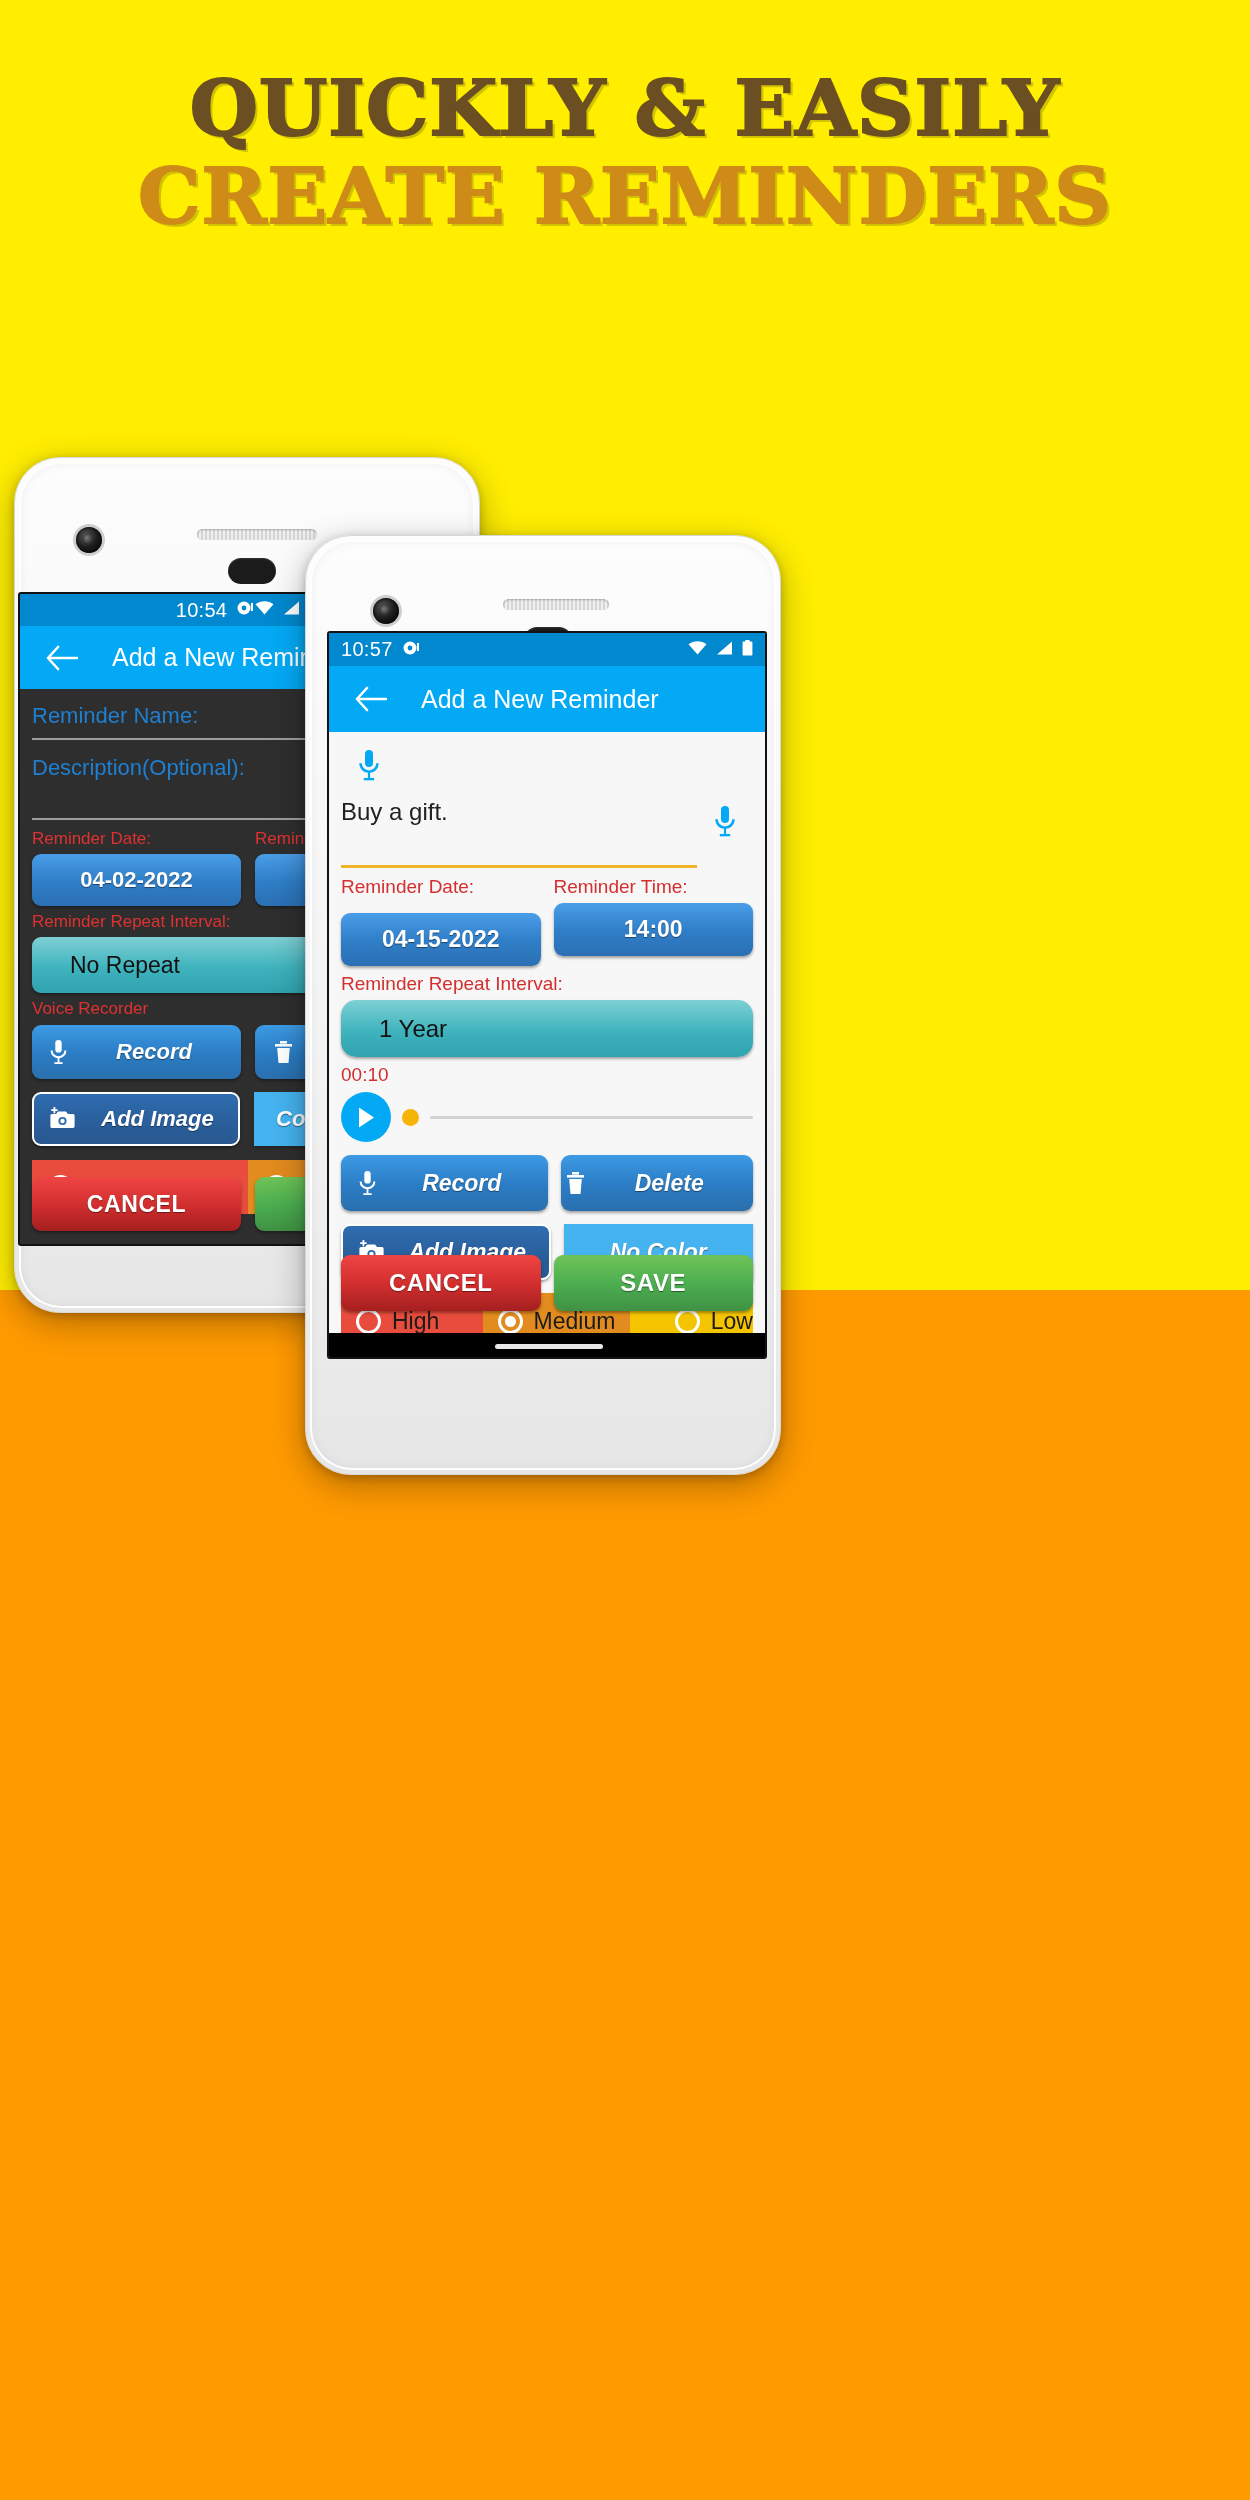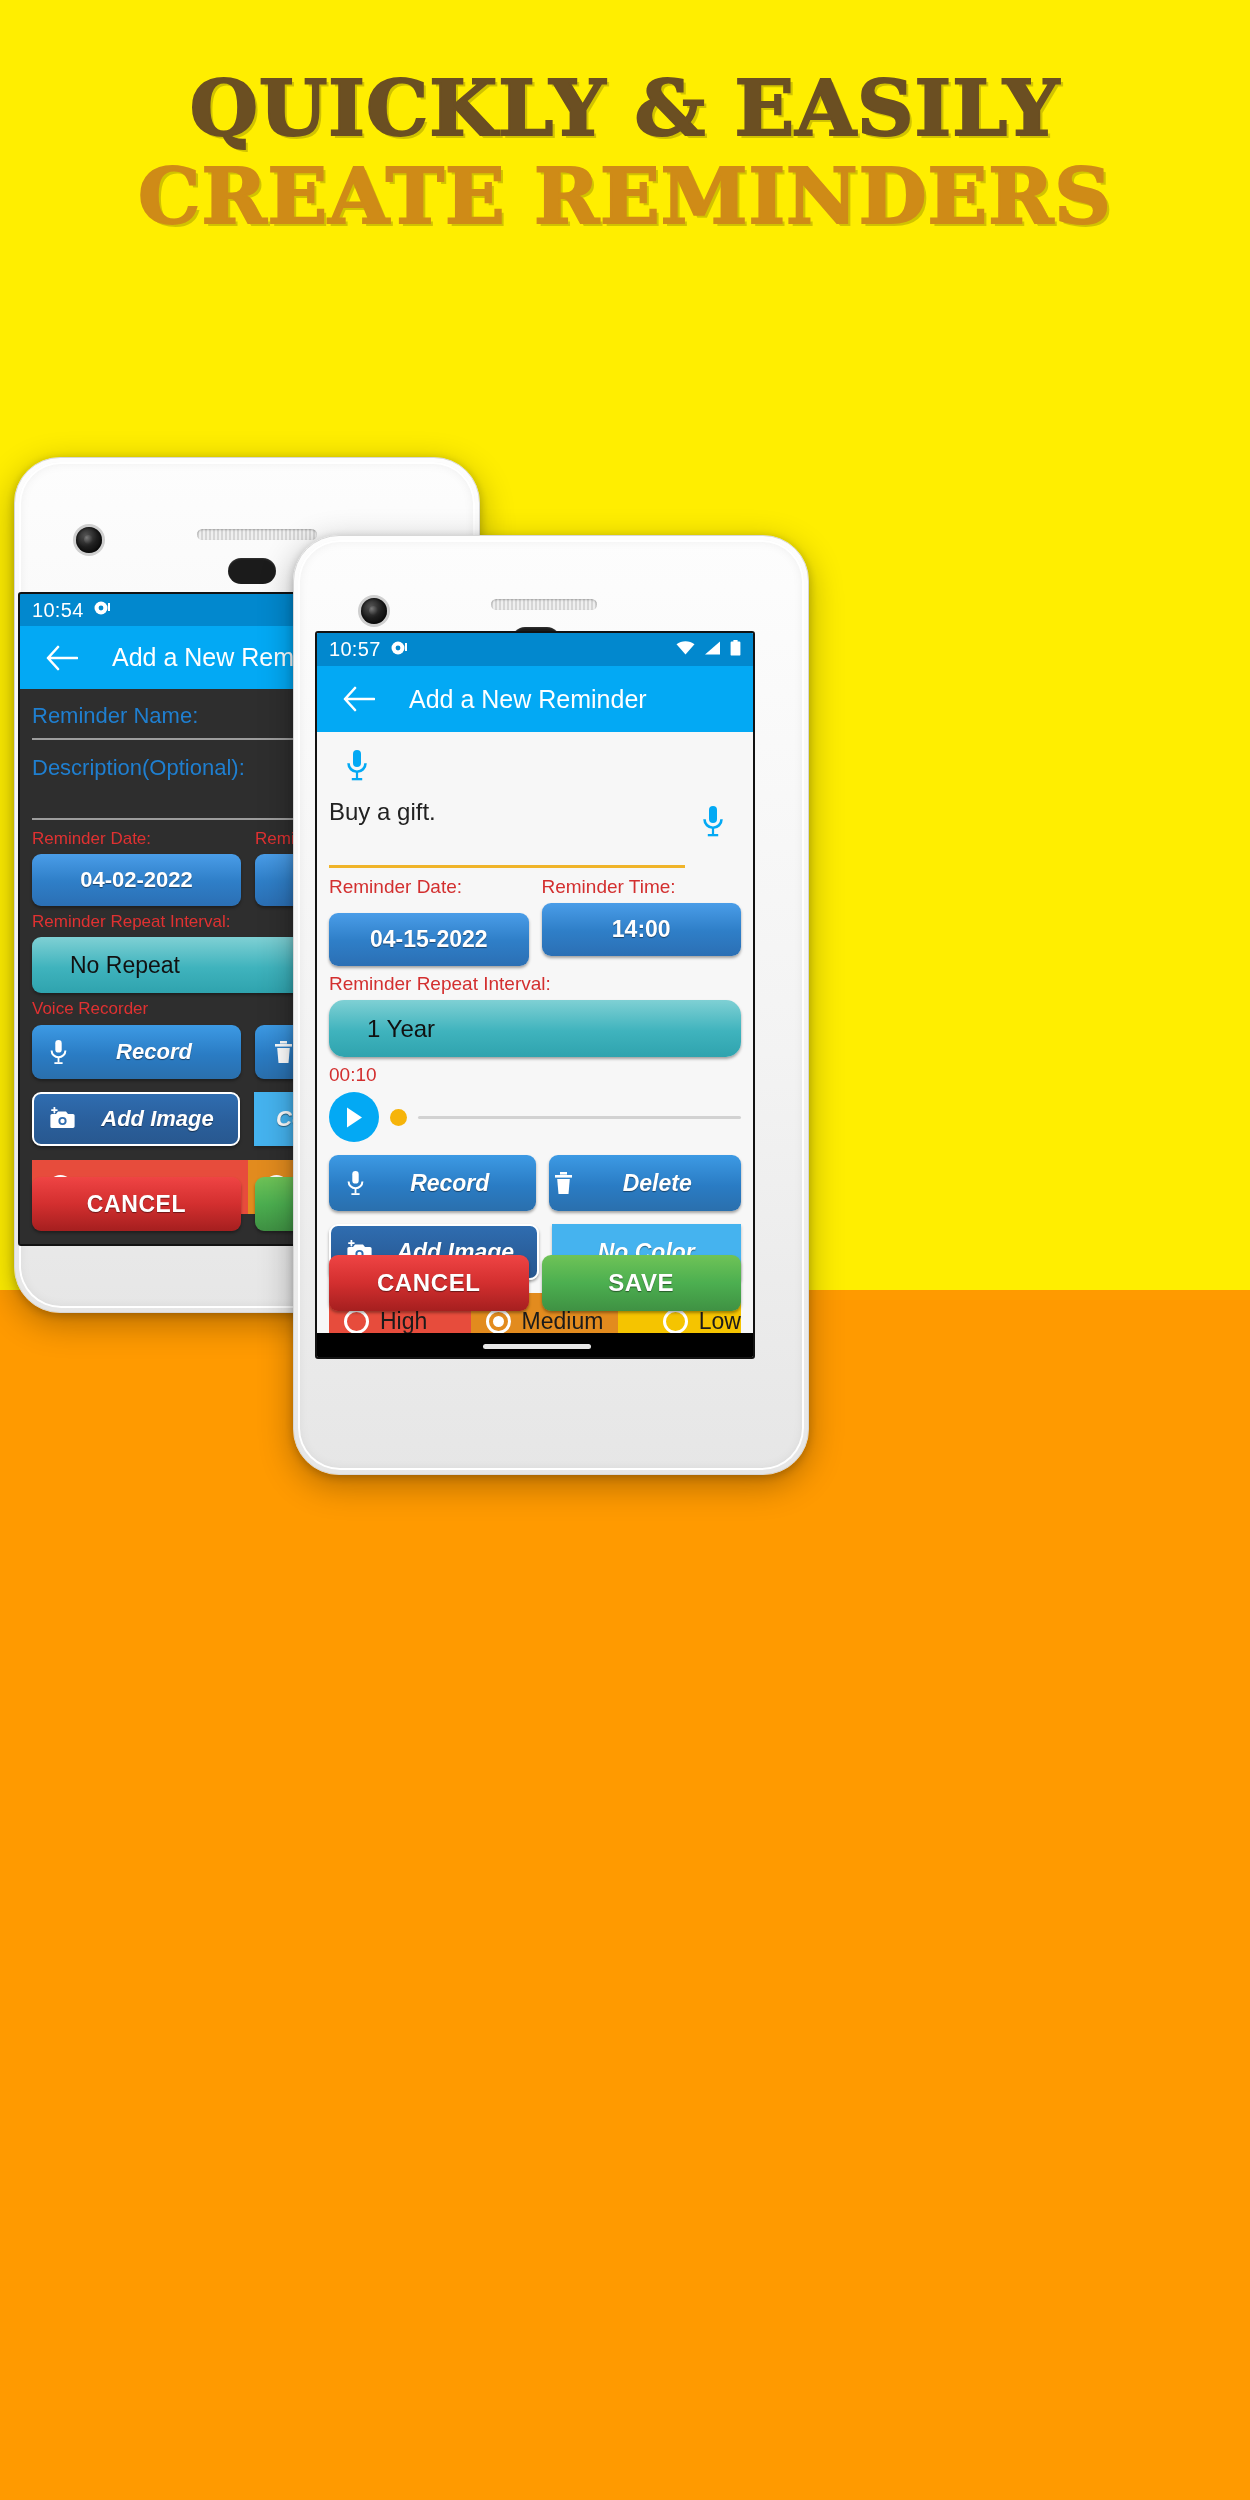--- a/index.html
+++ b/index.html
@@ -159,21 +159,21 @@
 </div>
 
 <div class="phone" style="left:14px; top:457px; width:466px; height:856px;">
   <div class="phone-inner-shade"></div>
   <div class="cam" style="left:61px; top:69px;"></div>
   <div class="speaker" style="left:182px; top:71px; width:120px;"></div>
   <div class="front-cam-pill" style="left:213px; top:100px;"></div>
 
   <div class="screen" style="left:3px; top:134px; width:460px; height:654px; border-radius:3px;">
 
-    <div class="statusbar" style="height:32px; padding:0 12px;">
+    <div class="statusbar" style="height:32px; padding:0 12px;justify-content:center;">
       <div class="sb-left">
         <span class="sb-time">10:54</span>
         <span class="sb-alarm">
           <svg width="20" height="18" viewBox="0 0 20 18">
               <circle cx="9" cy="9" r="6.5" fill="#fff"></circle>
               <circle cx="9" cy="9" r="2.4" fill="#0288ce"></circle>
               <rect x="16" y="4" width="2" height="8" fill="#fff"></rect>
             </svg>
         </span>
       </div>
@@ -295,21 +295,21 @@
         </div>
         <div class="btn btn-save" style="flex:1; height:54px; font-size:23px;">
           <span style="visibility:hidden;">SAVE</span>
         </div>
       </div>
     </div>
 
   </div>
 </div>
 
-<div class="phone" style="left:293px; top:535px; width:516px; height:940px;">
+<div class="phone" style="left:305px; top:535px; width:476px; height:940px;">
   <div class="phone-inner-shade"></div>
   <div class="cam" style="left:67px; top:62px;"></div>
   <div class="speaker" style="left:197px; top:63px; width:106px;"></div>
   <div class="front-cam-pill" style="left:218px; top:91px;"></div>
 
   <div class="screen" style="left:21px; top:95px; width:440px; height:728px; border-radius:3px; background:#f7f7f7;">
 
     <div class="statusbar" style="height:33px; padding:0 12px;">
       <div class="sb-left">
         <span class="sb-time">10:57</span>

